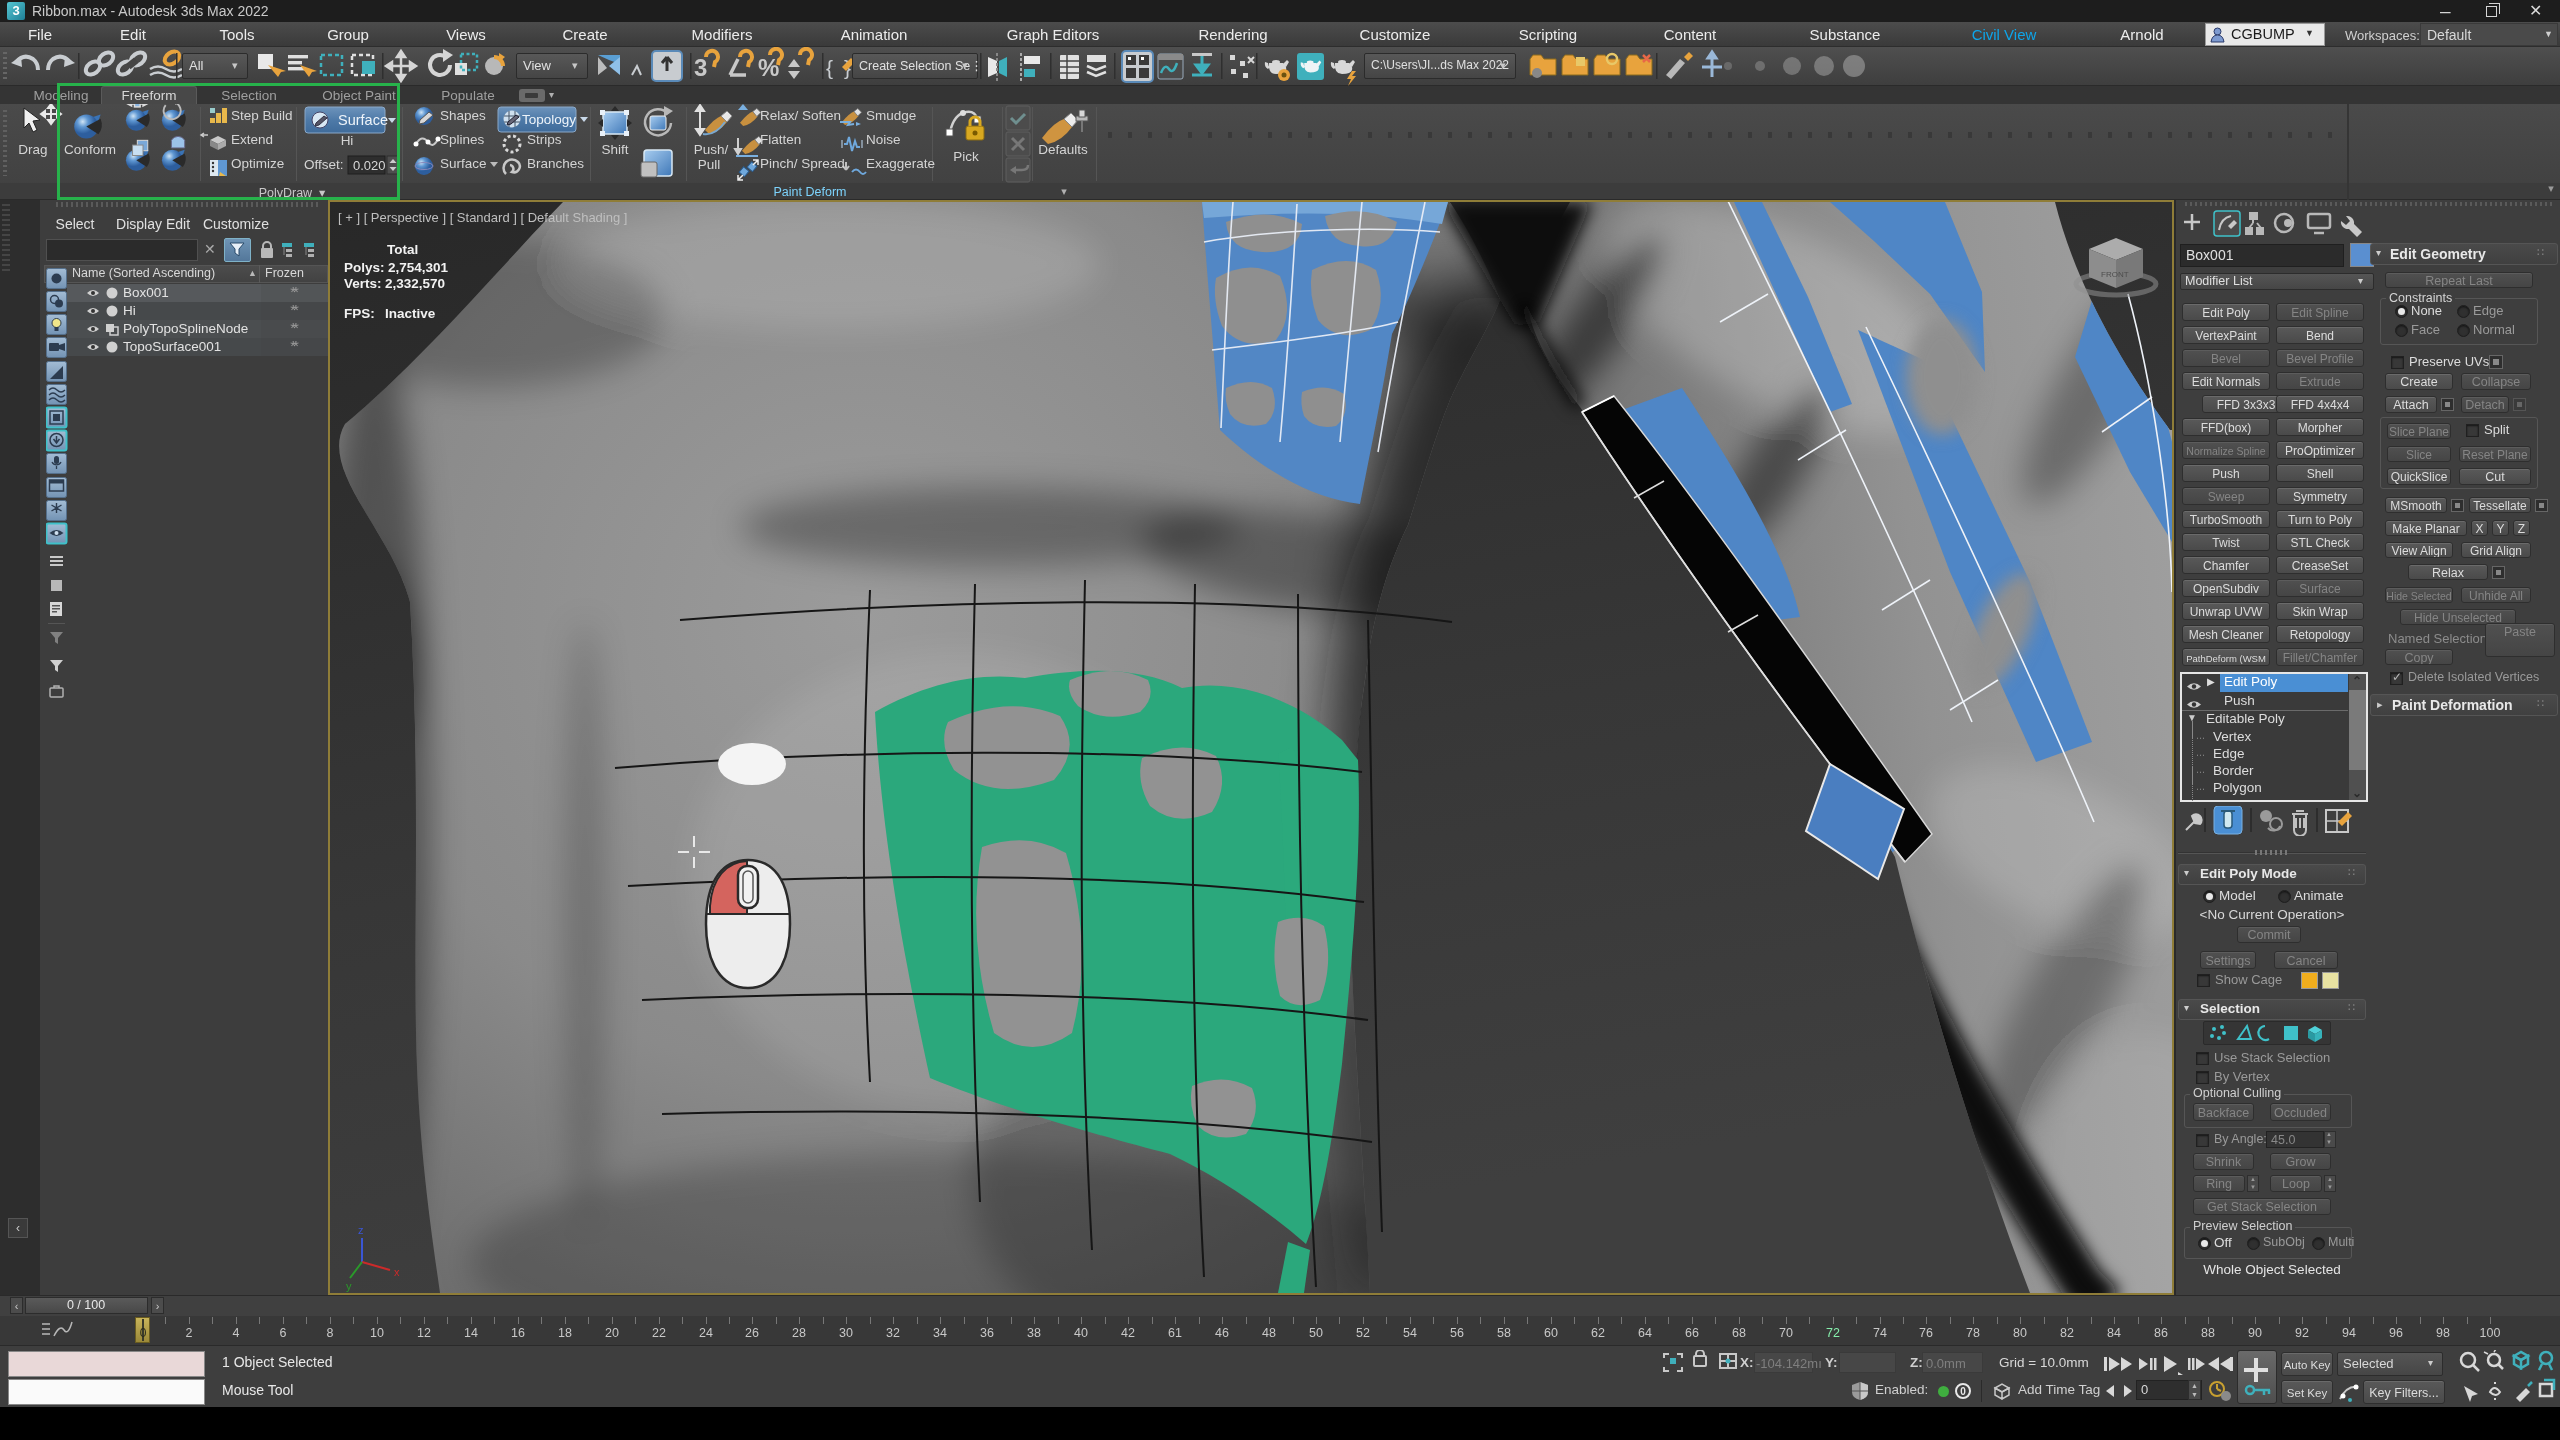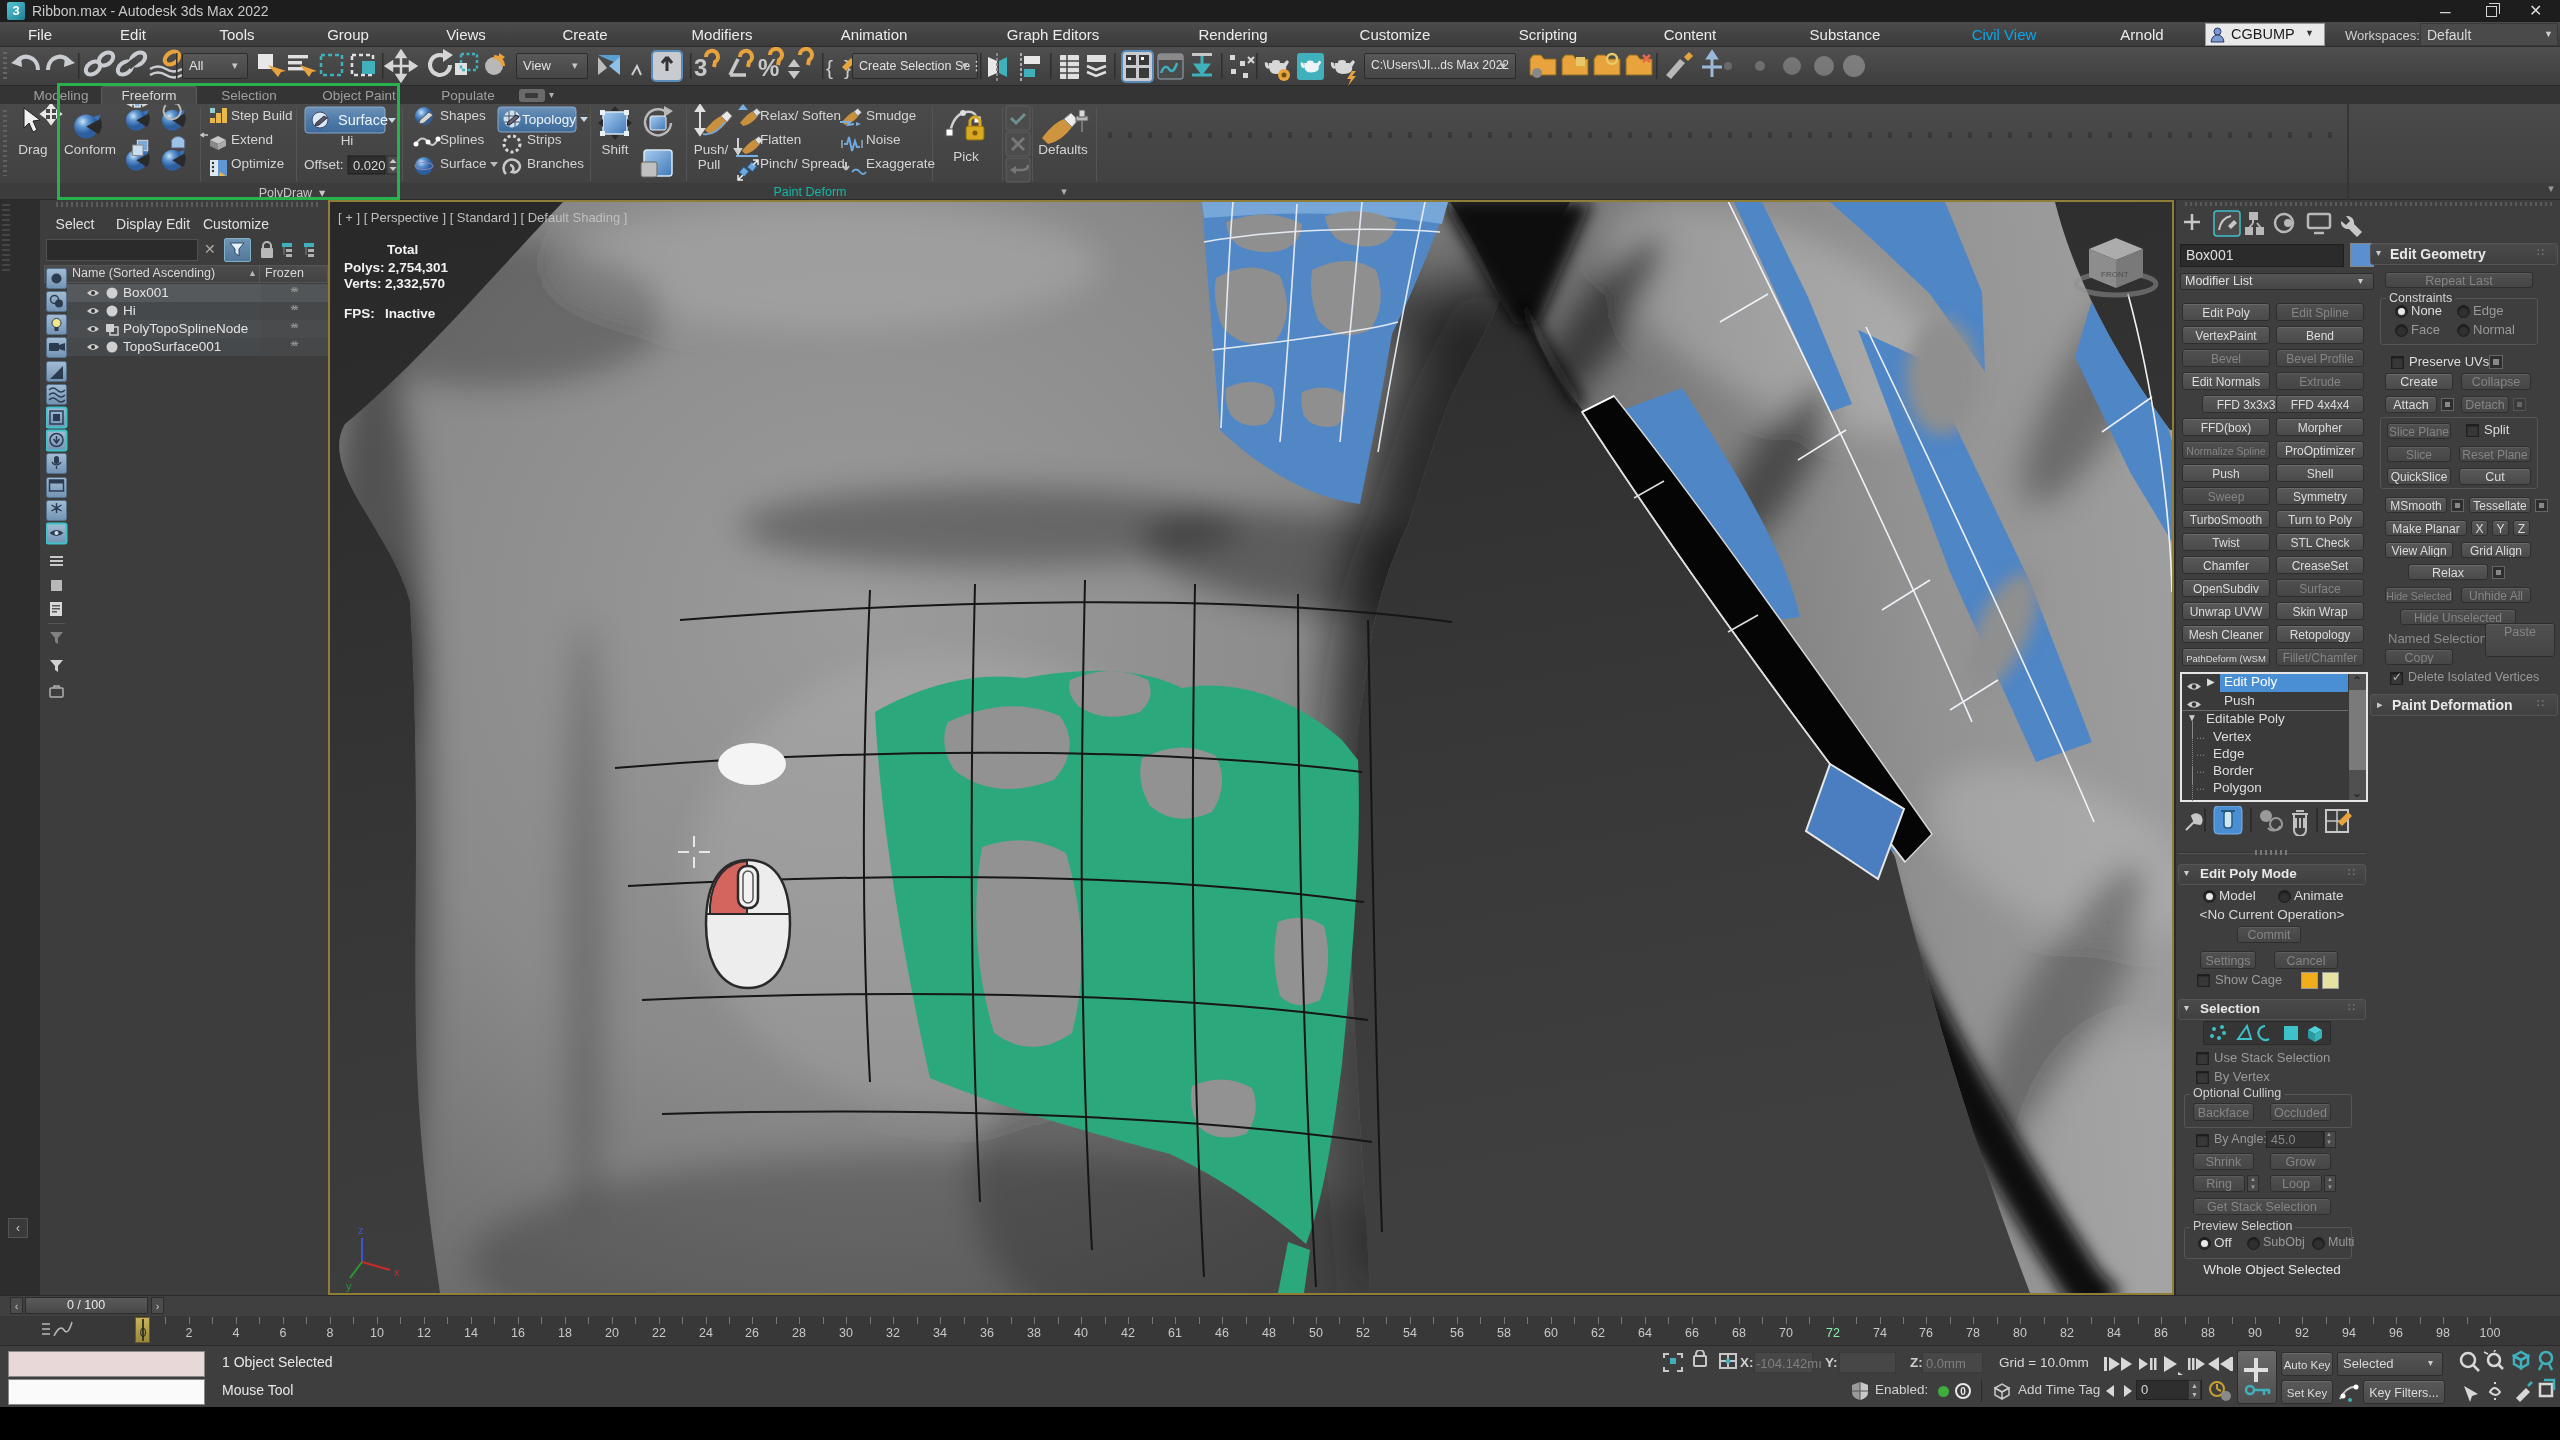--- a/index.html
+++ b/index.html
@@ -234,21 +234,21 @@
 <div style="left:200px;top:107px;width:1px;height:74px;background:#333;border-right:1px solid #555;"></div>
 <div style="left:296px;top:107px;width:1px;height:74px;background:#333;border-right:1px solid #555;"></div>
 <div style="left:402px;top:107px;width:1px;height:74px;background:#333;border-right:1px solid #555;"></div>
 <div style="left:590px;top:107px;width:1px;height:74px;background:#333;border-right:1px solid #555;"></div>
 <div style="left:686px;top:107px;width:1px;height:74px;background:#333;border-right:1px solid #555;"></div>
 <div style="left:932px;top:107px;width:1px;height:74px;background:#333;border-right:1px solid #555;"></div>
 <div style="left:1002px;top:107px;width:1px;height:74px;background:#333;border-right:1px solid #555;"></div>
 <div style="left:1032px;top:107px;width:1px;height:74px;background:#333;border-right:1px solid #555;"></div>
 <div style="left:1096px;top:107px;width:1px;height:74px;background:#333;border-right:1px solid #555;"></div>
 <div class="t" style="left:292px;top:185px;transform:translateX(-50%);color:#c8c8c8;font-size:12.5px;">PolyDraw &nbsp;▾</div>
-<div class="t" style="left:810px;top:185px;transform:translateX(-50%);color:#14b8a6;font-size:12.5px;">Paint Deform</div>
+<div class="t" style="left:810px;top:185px;transform:translateX(-50%);color:#7dd3fc;font-size:12.5px;">Paint Deform</div>
 <div class="t" style="left:1064px;top:185px;transform:translateX(-50%);color:#b0b0b0;font-size:11px;">▾</div>
 <div class="t" style="left:2551px;top:182px;transform:translateX(-50%);color:#9a9a9a;font-size:11px;">▾</div>
 <svg style="position:absolute;left:0;top:104px;" width="1110" height="80" viewBox="0 0 1110 80">
 <defs>
         <radialGradient id="sphG" cx="35%" cy="30%">
           <stop offset="0%" stop-color="#cfe4f5"></stop>
           <stop offset="45%" stop-color="#5f97d2"></stop>
           <stop offset="100%" stop-color="#2d5e9e"></stop>
         </radialGradient>
         <linearGradient id="blueBtn" x1="0" y1="0" x2="0" y2="1">

